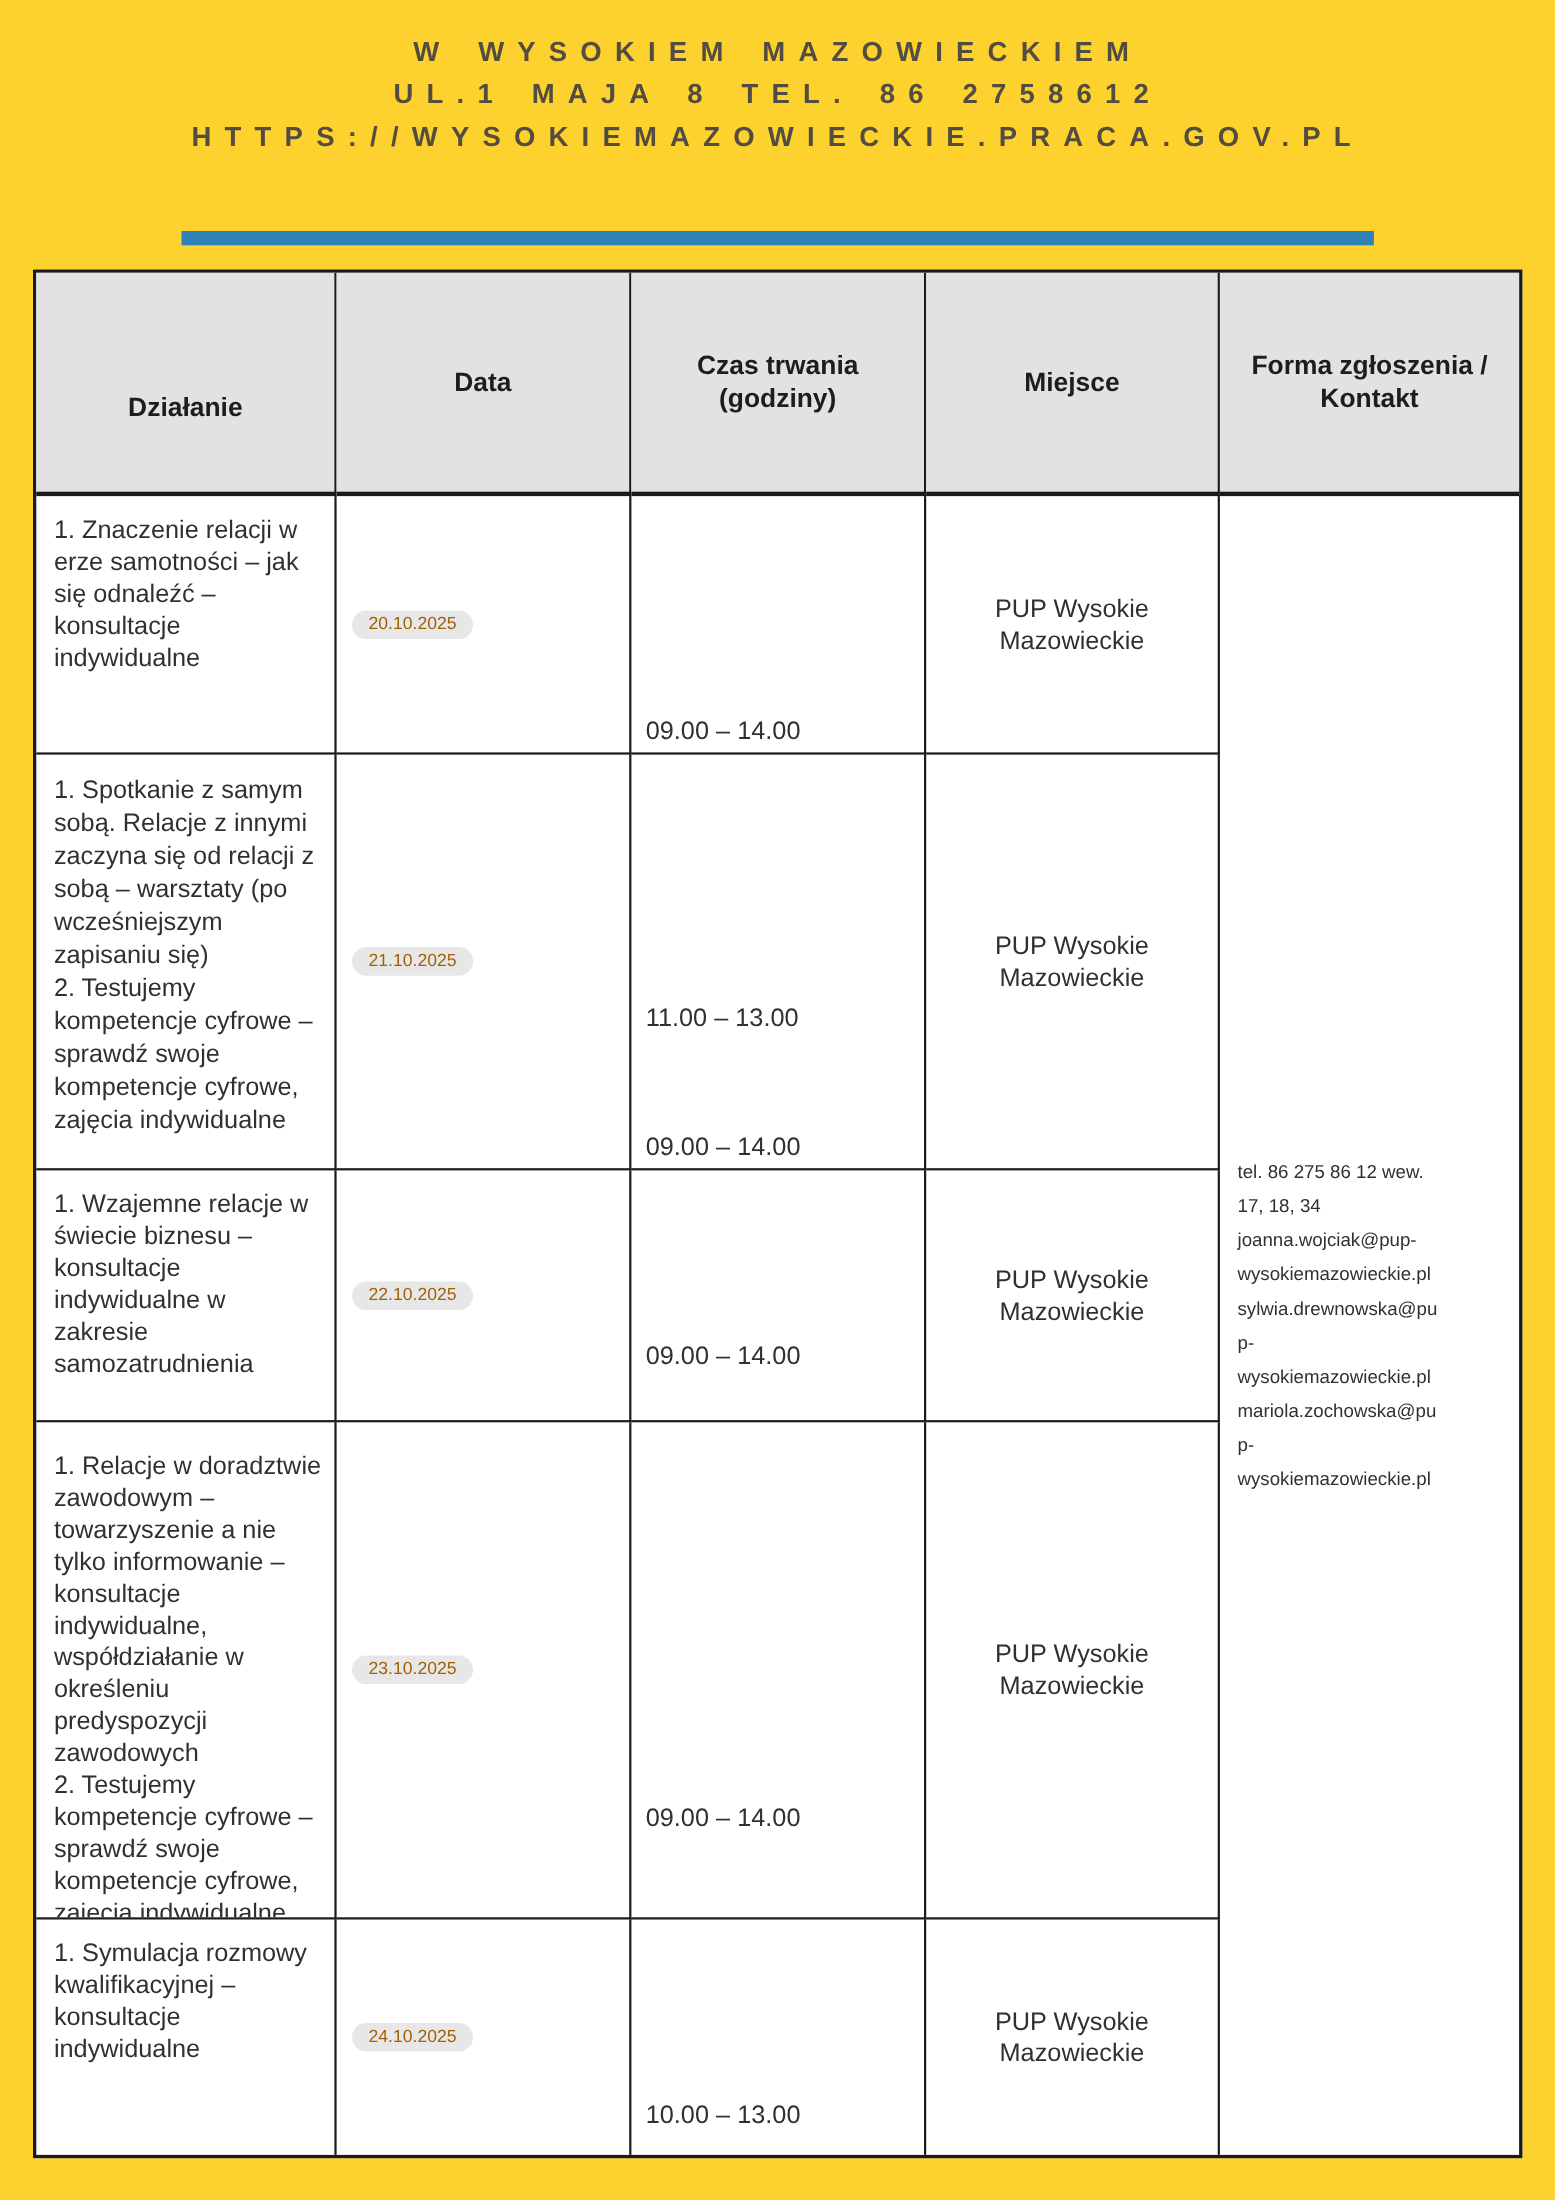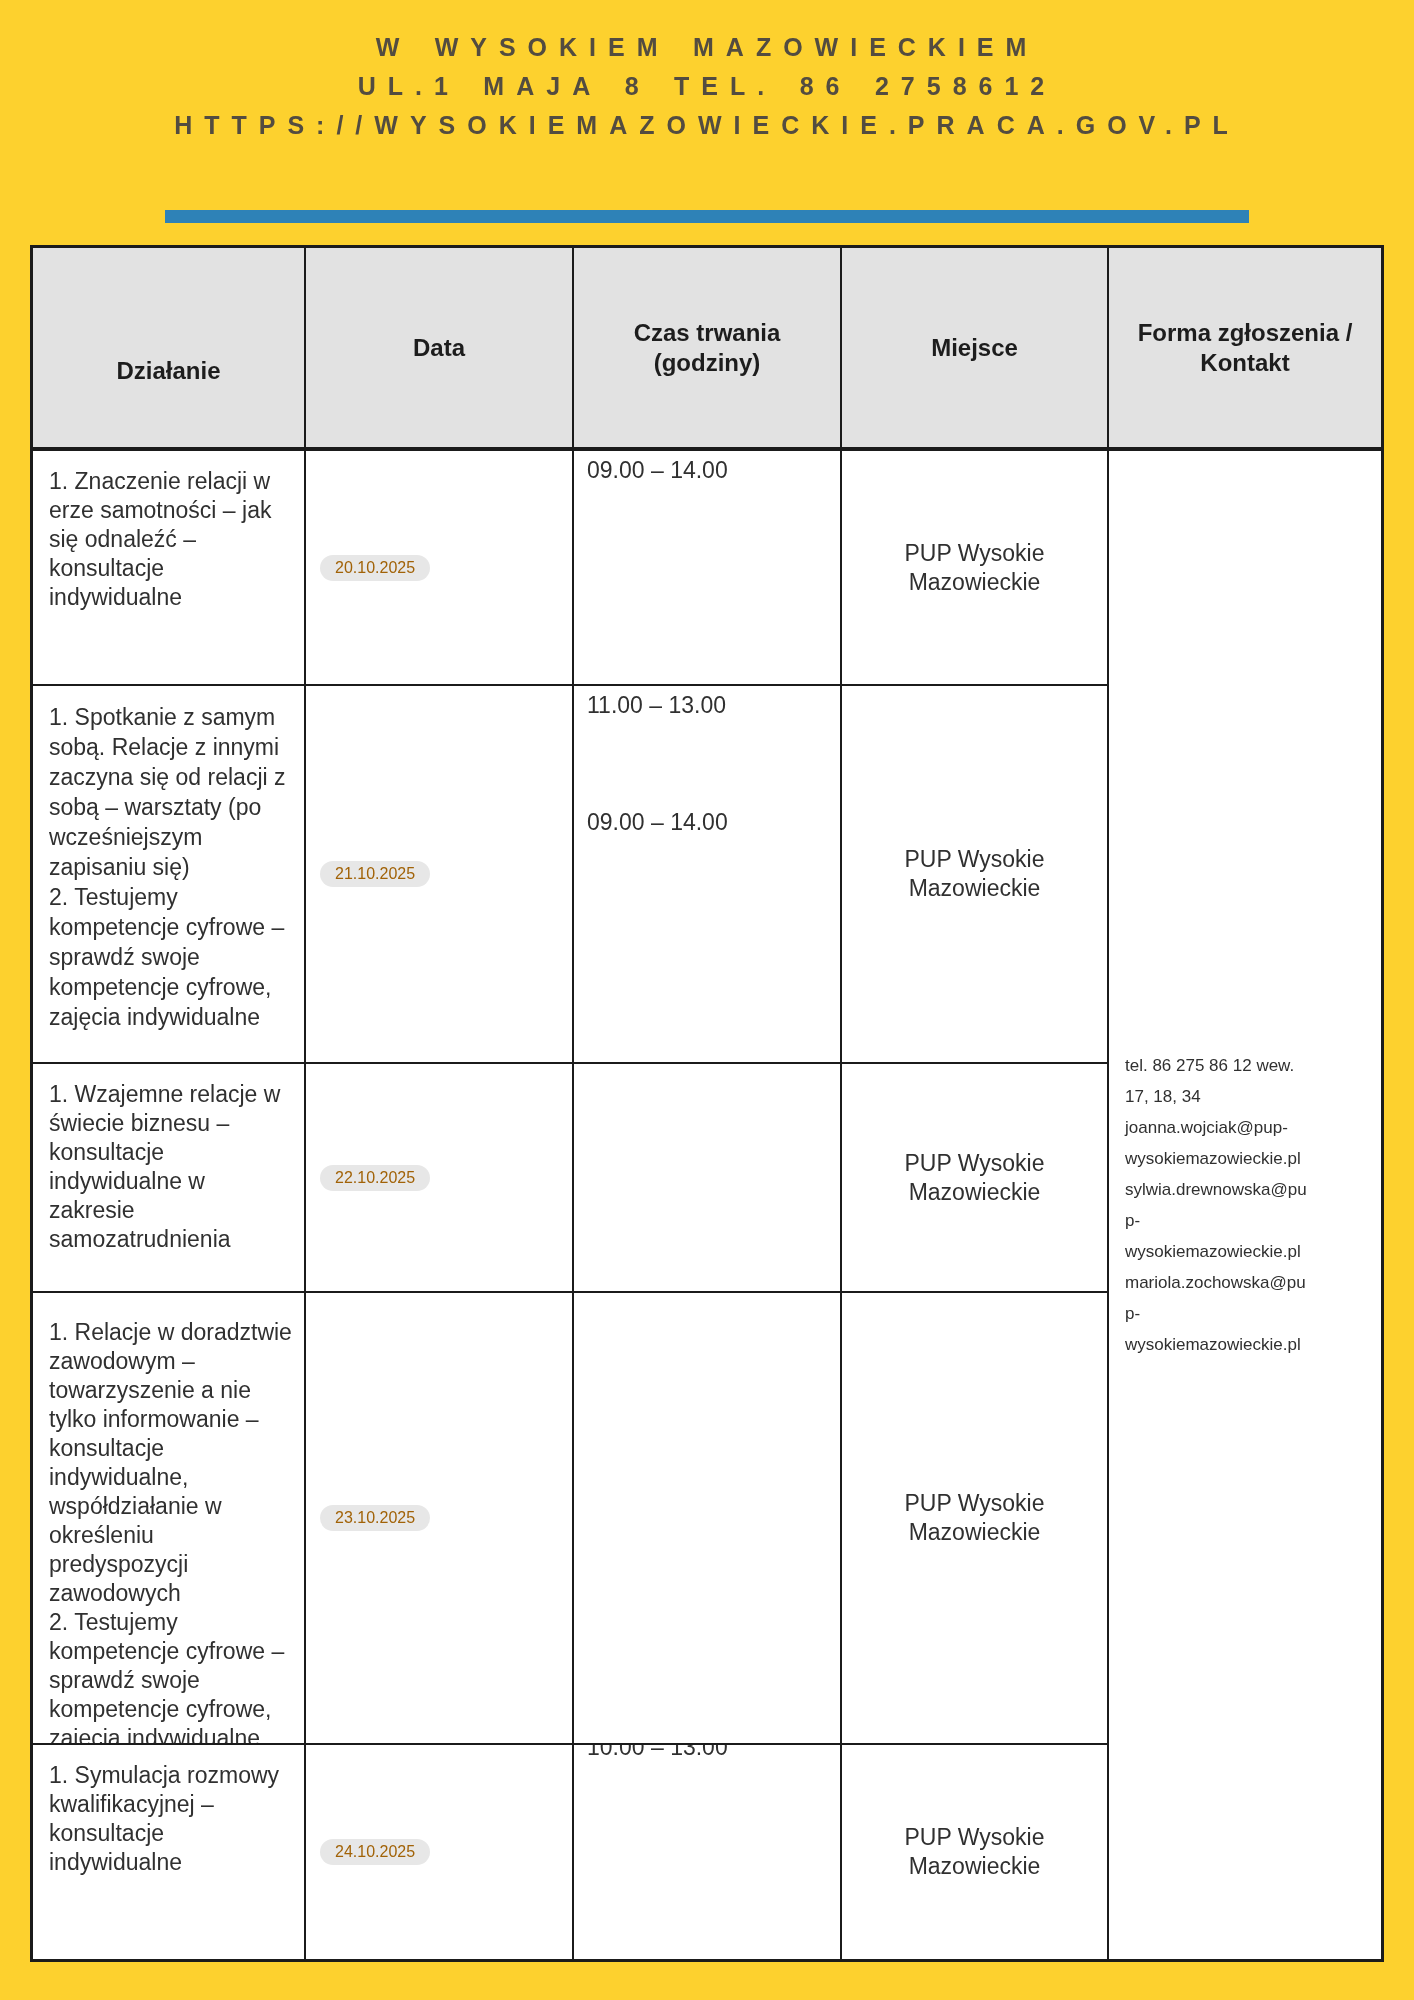--- a/index.html
+++ b/index.html
@@ -60,21 +60,21 @@
   .lh30 { line-height:30px; }
   .tight { line-height:29px; padding-top:25px; }
 
   .td-data { display:flex; align-items:center; padding-left:14px; }
   .pill {
     background:#e7e7e7; border-radius:17px; padding:4px 15px;
     font-size:16px; color:#a16207; white-space:nowrap;
   }
 
   .td-czas {
-    display:flex; align-items:flex-start; padding-left:13px;
+    display:flex; align-items:flex-end; padding-left:13px;
     line-height:39px; white-space:pre-line;
   }
   .up17 > span { position:relative; top:-17px; }
   .up39 > span { position:relative; top:-39px; }
   .up71 > span { position:relative; top:-71px; }
 
   .td-miejsce {
     display:flex; align-items:center; justify-content:center;
     text-align:center; line-height:29px; white-space:pre-line;
   }

